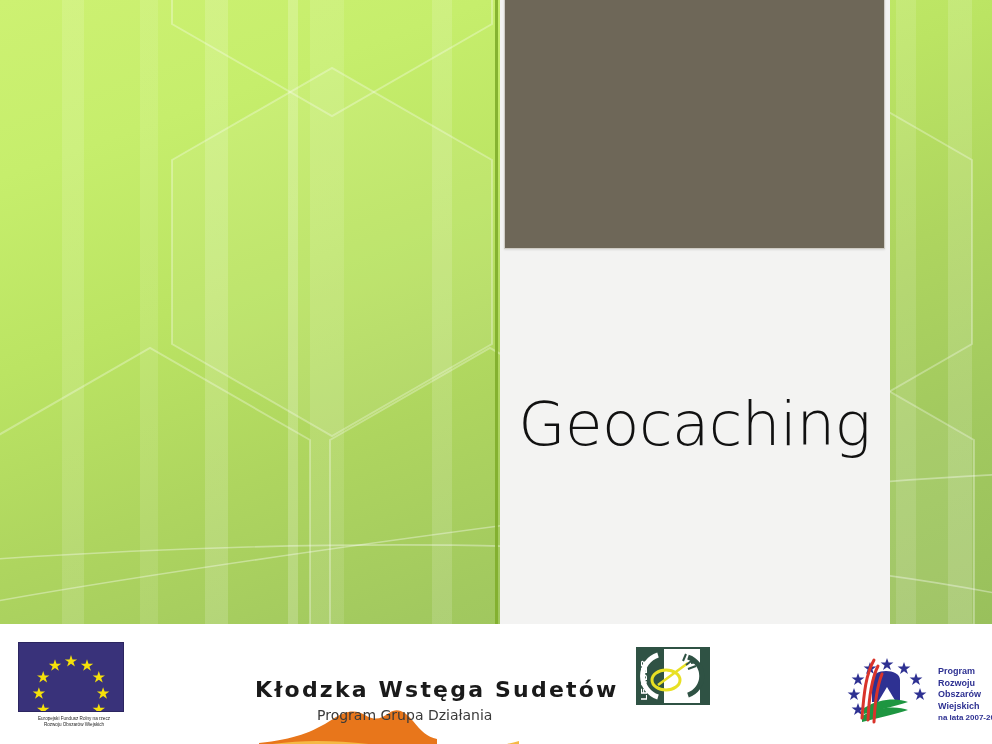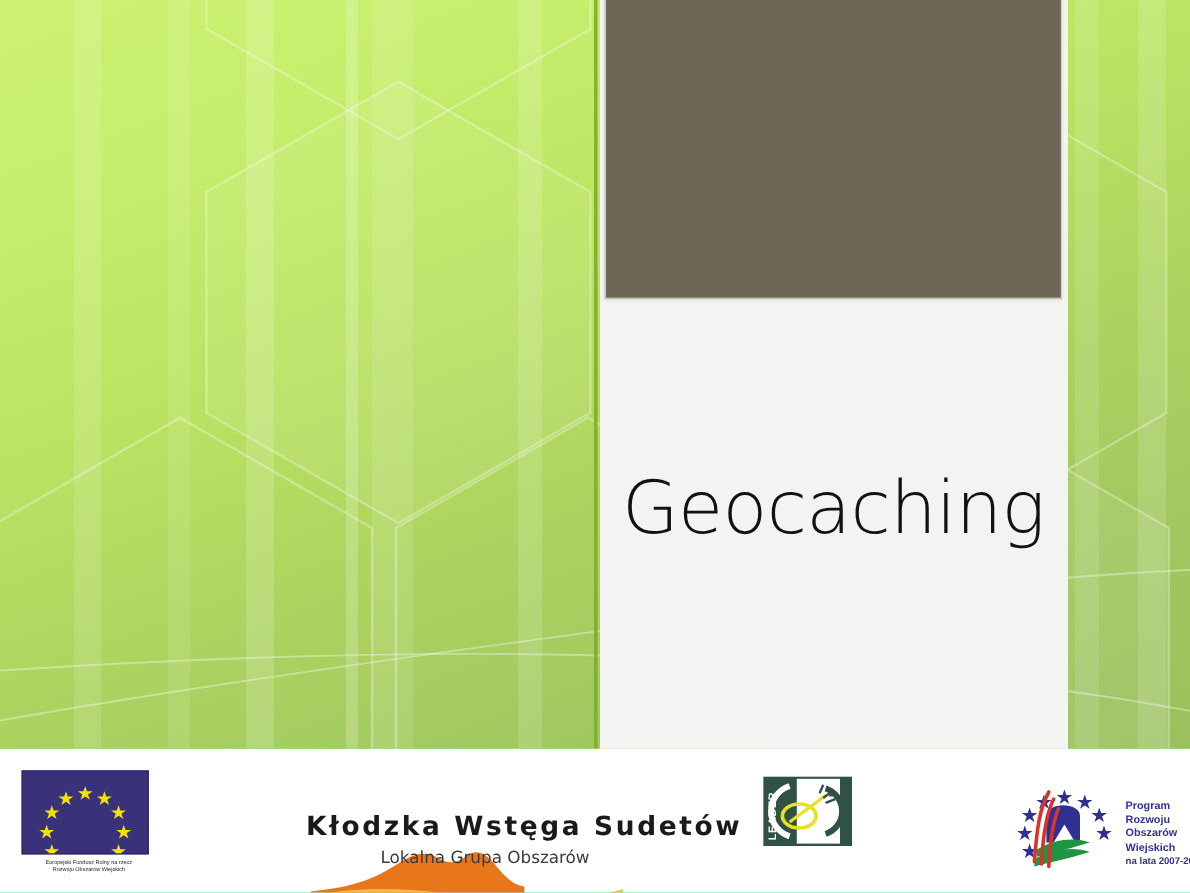--- a/index.html
+++ b/index.html
@@ -269,21 +269,21 @@
         <div>Rozwoju Obszarów Wiejskich</div>
       </div>
     </div>
 
     <div class="logo logo-kws">
       <div class="kws-title">Kłodzka Wstęga Sudetów</div>
       <svg class="kws-art" width="268" height="56" viewBox="0 0 268 56">
         <path d="M4 44 C 40 40, 56 34, 78 20 C 90 12, 100 10, 110 16 C 120 22, 126 20, 134 14 C 142 8, 150 12, 158 22 C 166 32, 172 38, 182 40 L 182 46 L 4 46 Z" fill="#e8761b"></path>
         <path d="M0 48 C 50 38, 90 42, 140 48 C 190 54, 228 52, 264 42 L 264 50 C 228 58, 188 60, 140 54 C 92 48, 48 46, 0 54 Z" fill="#f5b945"></path>
       </svg>
-      <div class="kws-sub">Lokalna Grupa Obszarów</div>
+      <div class="kws-sub">Program Grupa Działania</div>
     </div>
   </div>
 
   <div class="logo logo-leader">
     <svg width="74" height="58" viewBox="0 0 74 58">
       <rect x="0" y="0" width="74" height="58" fill="#2f5244"></rect>
       <rect x="28" y="2" width="36" height="54" fill="#ffffff"></rect>
       <path d="M22 8 A 22 22 0 0 0 22 50" fill="none" stroke="#ffffff" stroke-width="5"></path>
       <path d="M52 10 A 20 20 0 0 1 52 48" fill="none" stroke="#2f5244" stroke-width="5"></path>
       <ellipse cx="30" cy="33" rx="14" ry="10" fill="none" stroke="#e8e024" stroke-width="3"></ellipse>

